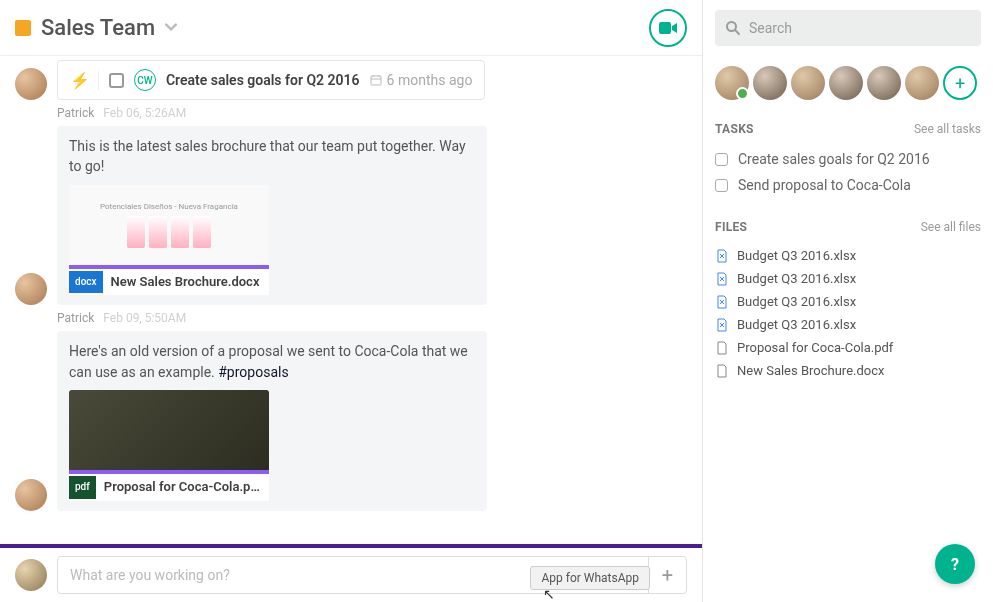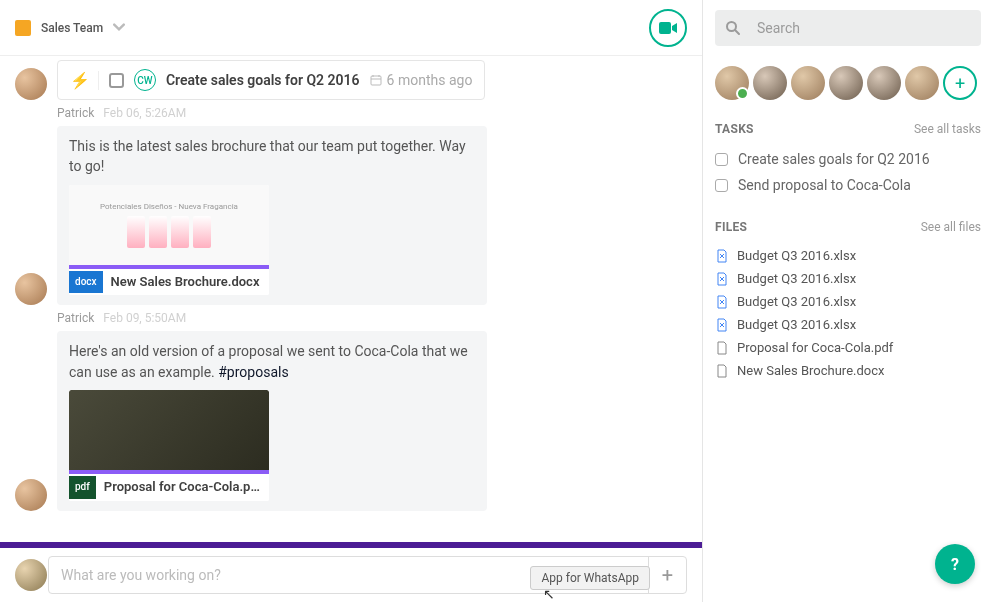--- a/index.html
+++ b/index.html
@@ -1,21 +1,21 @@
 <!DOCTYPE html>
 <html><head>
 <meta charset="utf-8">
 <style>
 *{box-sizing:border-box;margin:0;padding:0;font-family:-apple-system,BlinkMacSystemFont,"Segoe UI",Roboto,sans-serif}
 body{width:993px;height:602px;overflow:hidden;background:#fff;color:#333;position:relative}
 .layout{display:flex;height:100%}
 .main{flex:1;display:flex;flex-direction:column;border-right:1px solid #e5e5e5}
 .header{display:flex;align-items:center;padding:10px 15px;border-bottom:1px solid #eee;height:56px}
 .room-icon{width:16px;height:16px;background:#f5a623;margin-right:10px;border-radius:2px}
-.room-title{font-size:12px;color:#555;font-weight:500}
+.room-title{font-size:22px;color:#555;font-weight:500}
 .chevron{margin-left:10px;color:#9b9b9b;cursor:pointer}
 .header-spacer{flex:1}
 .video-btn{width:38px;height:38px;border:2px solid #00b38f;border-radius:50%;display:flex;align-items:center;justify-content:center;cursor:pointer}
 .video-btn svg{fill:#00b38f}
 .feed{flex:1;overflow-y:auto;padding:0 0 10px 0}
 .msg{display:flex;align-items:flex-end;padding:4px 15px;gap:10px}
 .avatar{width:32px;height:32px;border-radius:50%;background:linear-gradient(135deg,#c49a6c,#8b6f47);flex-shrink:0;background-size:cover}
 .avatar.patrick{background:radial-gradient(circle at 30% 30%,#e8c4a0,#a67850)}
 .meta{padding:2px 15px 2px 57px;font-size:12px;color:#d0d0d0}
 .meta .author{color:#9b9b9b;margin-right:6px}
@@ -31,29 +31,29 @@
 .thumb-content{text-align:center}
 .thumb-bottles{display:flex;gap:4px;justify-content:center;margin-top:4px}
 .bottle{width:18px;height:32px;background:linear-gradient(#fff,#ffb0c0);border-radius:2px}
 .file-bar{display:flex;align-items:center;background:#fff;border-top:4px solid #8b5cf6}
 .badge{padding:4px 6px;font-size:10px;color:#fff;font-weight:500}
 .badge.docx{background:#1976d2}
 .badge.pdf{background:#14532d}
 .file-name{padding:4px 8px;font-size:13px;font-weight:600;color:#404040;white-space:nowrap;overflow:hidden;text-overflow:ellipsis}
 .photo-thumb{height:80px;background:linear-gradient(135deg,#4a4a3a,#2c2c20);border-radius:2px 2px 0 0}
 .hashtag{color:#0f172a}
-.composer-row{display:flex;align-items:center;padding:8px 15px;gap:1px;border-top:6px solid #4c1d95;background:#fff}
+.composer-row{display:flex;align-items:center;padding:8px 15px;gap:10px;border-top:4px solid #4c1d95;background:#fff}
 .composer-avatar{width:32px;height:32px;border-radius:50%;background:radial-gradient(circle at 30% 30%,#e8d4b0,#8a7850)}
 .composer{flex:1;display:flex;border:1px solid #ddd;border-radius:4px;height:38px;align-items:center;position:relative}
 .composer input{flex:1;border:none;outline:none;padding:0 12px;font-size:14px;color:#555;background:transparent}
 .composer input::placeholder{color:#bbb}
 .add-btn{width:38px;height:100%;border-left:1px solid #ddd;display:flex;align-items:center;justify-content:center;color:#999;font-size:20px;cursor:pointer}
 .tooltip{position:absolute;right:36px;bottom:3px;background:#f2f2f2;border:1px solid #ccc;border-radius:3px;padding:4px 10px;font-size:12px;color:#555}
 .sidebar{width:290px;padding:10px 12px;overflow-y:auto}
-.search-box{background:#eceded;border-radius:4px;height:36px;display:flex;align-items:center;padding:0 10px;gap:16px;margin-bottom:20px}
+.search-box{background:#eceded;border-radius:4px;height:36px;display:flex;align-items:center;padding:0 10px;gap:8px;margin-bottom:20px}
 .search-box svg{fill:#9b9b9b}
 .search-box input{border:none;outline:none;background:transparent;font-size:14px;flex:1;color:#555}
 .search-box input::placeholder{color:#9b9b9b}
 .section{margin-bottom:22px}
 .sec-head{display:flex;justify-content:space-between;align-items:center;margin-bottom:10px}
 .sec-title{font-size:12px;font-weight:700;color:#777;letter-spacing:.3px}
 .sec-link{font-size:12px;color:#9b9b9b;cursor:pointer}
 .members-row{display:flex;gap:4px;align-items:center}
 .member{width:34px;height:34px;border-radius:50%;background:radial-gradient(circle at 35% 30%,#e0c8a8,#9a7a5a);position:relative;cursor:pointer}
 .member.f{background:radial-gradient(circle at 35% 30%,#d8c8b8,#6a5a4a)}

